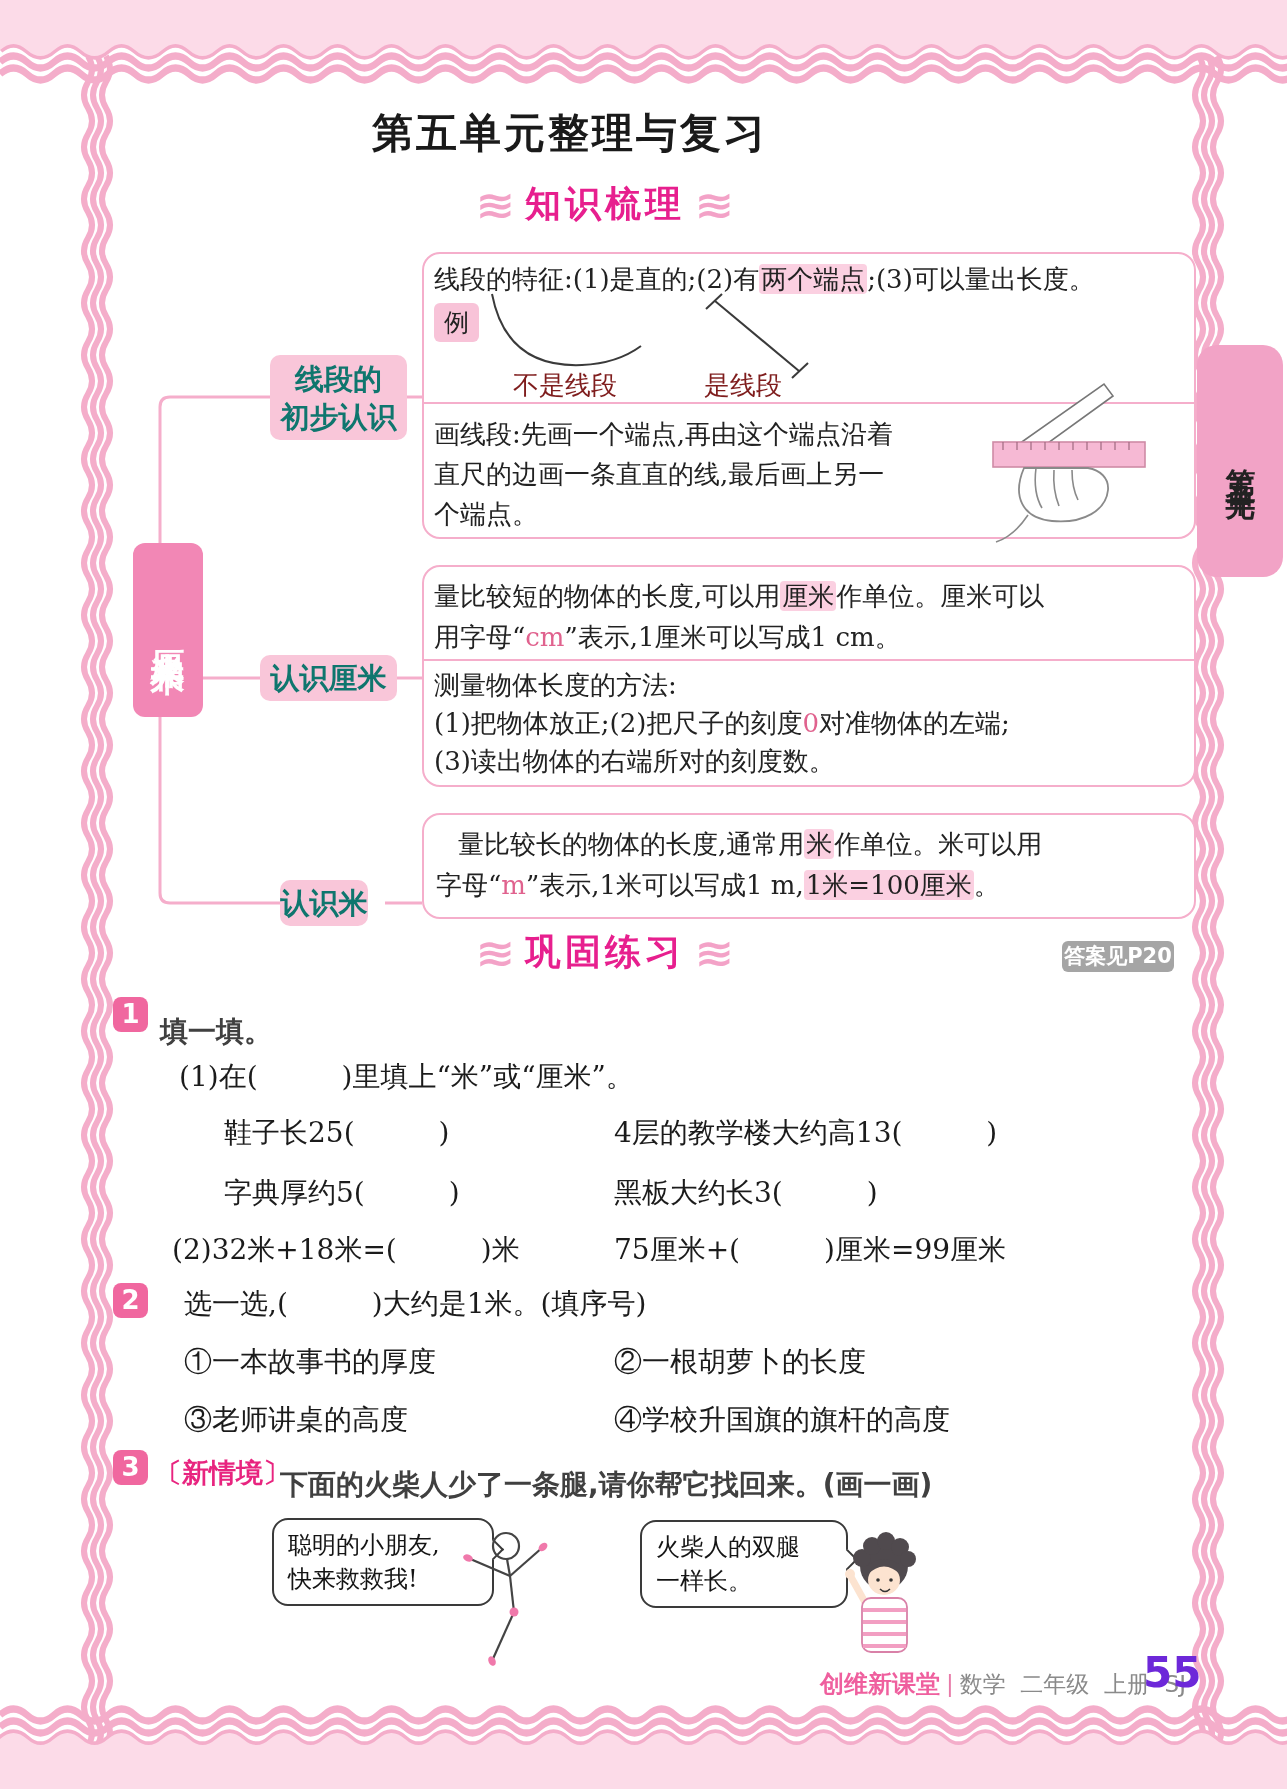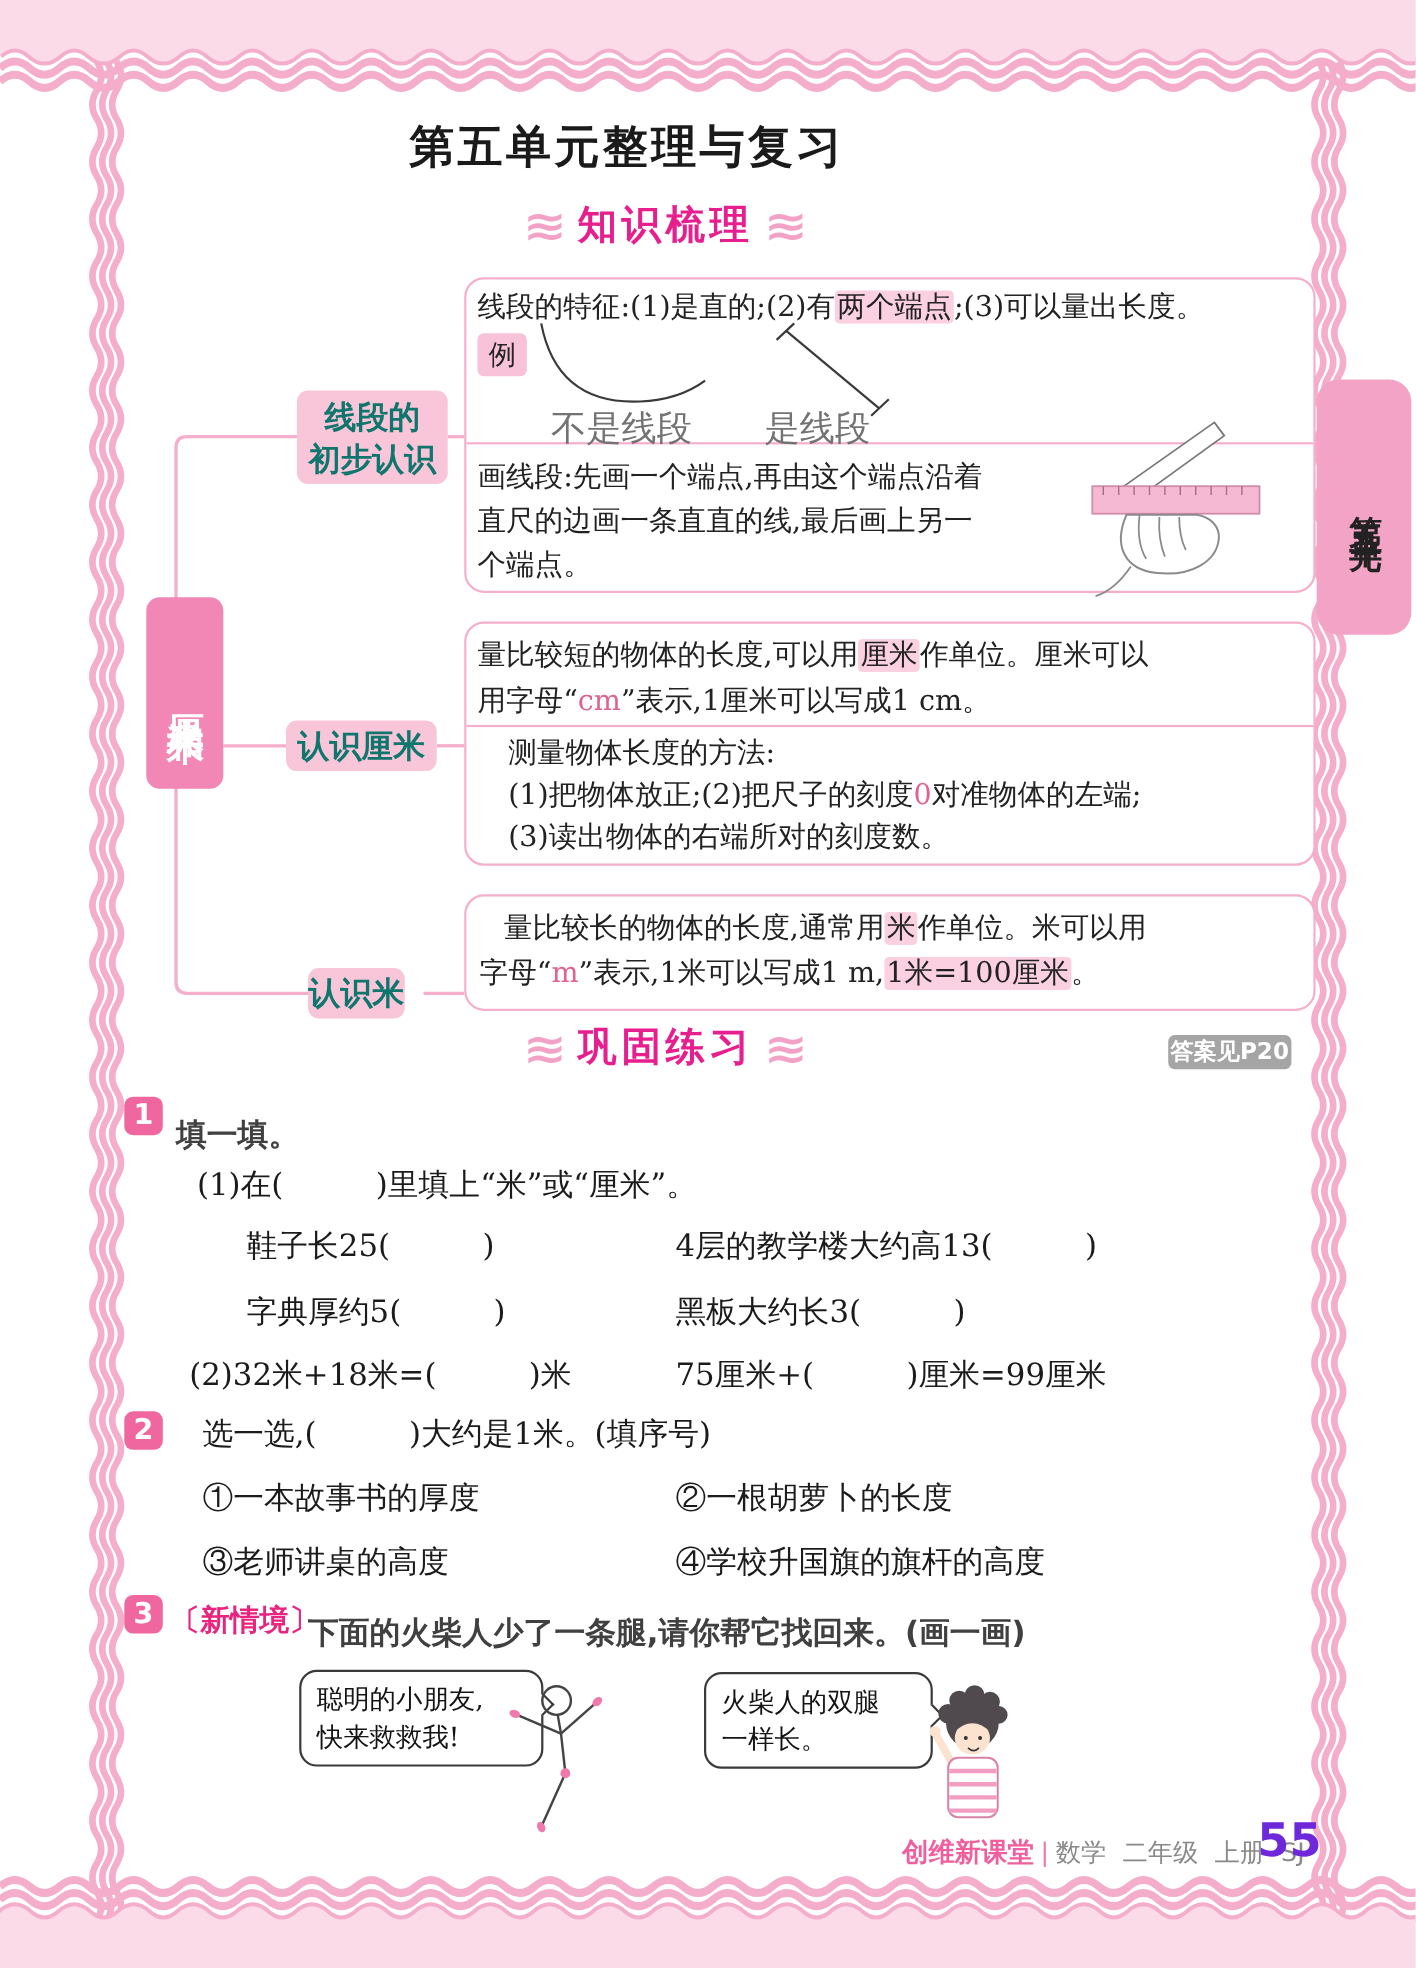--- a/index.html
+++ b/index.html
@@ -33,21 +33,21 @@
   .kbox{background:#fff;border:2.5px solid #f5aecb;border-radius:18px;z-index:1;}
   .kbox .divider{position:absolute;left:0;right:0;border-top:2.5px solid #f5aecb;}
   .box-a{left:422px;top:252px;width:770px;height:283px;}
   .box-b{left:422px;top:565px;width:770px;height:218px;}
   .box-c{left:422px;top:813px;width:770px;height:102px;}
 
   .ktext{font-size:26px;color:#222;line-height:41px;white-space:nowrap;}
   .hl{background:#fbd0e1;border-radius:4px;padding:0 2px;}
   .pinkletter{color:#e0628e;}
   .ex-tag{left:434px;top:303px;background:#f8c3d8;border-radius:6px;padding:3px 10px;font-size:25px;color:#222;}
-  .draw-label{font-size:32px;color:#737373;text-align:center;}
+  .draw-label{font-size:26px;color:#7f1d1d;text-align:center;}
 
   .answer-badge{left:1062px;top:941px;width:112px;height:31px;background:#a5a5a5;color:#fff;
     border-radius:6px;font-size:21px;line-height:31px;text-align:center;font-weight:700;}
 
   .qnum{left:113px;width:35px;height:35px;background:#f0679f;border-radius:8px;color:#fff;
     font-size:26px;line-height:35px;font-weight:800;text-align:center;}
   .qtitle{font-size:28px;font-weight:800;color:#404040;white-space:pre;margin-top:16px;}
   .ex{font-size:28px;color:#1b1b1b;white-space:pre;margin-left:24px;}
   .tag-pink{color:#e8247f;font-size:27px;font-weight:700;white-space:pre;}
 
@@ -133,21 +133,21 @@
   <div class="abs z ktext serif" style="left:434px;top:414px;line-height:40px;">
     <div>画线段:先画一个端点,再由这个端点沿着</div>
     <div>直尺的边画一条直直的线,最后画上另一</div>
     <div>个端点。</div>
   </div>
 
   <div class="abs z ktext serif" style="left:434px;top:576px;">
     <div><span>量比较短的物体的长度,可以用</span><span class="hl">厘米</span><span>作单位。厘米可以</span></div>
     <div><span>用字母“</span><span class="pinkletter">cm</span><span>”表示,1厘米可以写成1 cm。</span></div>
   </div>
-  <div class="abs z ktext serif" style="left:434px;top:666px;line-height:38px;margin-left:28px;">
+  <div class="abs z ktext serif" style="left:434px;top:666px;line-height:38px;">
     <div>测量物体长度的方法:</div>
     <div><span>(1)把物体放正;(2)把尺子的刻度</span><span class="pinkletter">0</span><span>对准物体的左端;</span></div>
     <div>(3)读出物体的右端所对的刻度数。</div>
   </div>
 
   <div class="abs z ktext serif" style="left:436px;top:824px;">
     <div style="text-indent:22px;"><span>量比较长的物体的长度,通常用</span><span class="hl">米</span><span>作单位。米可以用</span></div>
     <div><span>字母“</span><span class="pinkletter">m</span><span>”表示,1米可以写成1 m,</span><span class="hl">1米=100厘米</span><span>。</span></div>
   </div>
 

